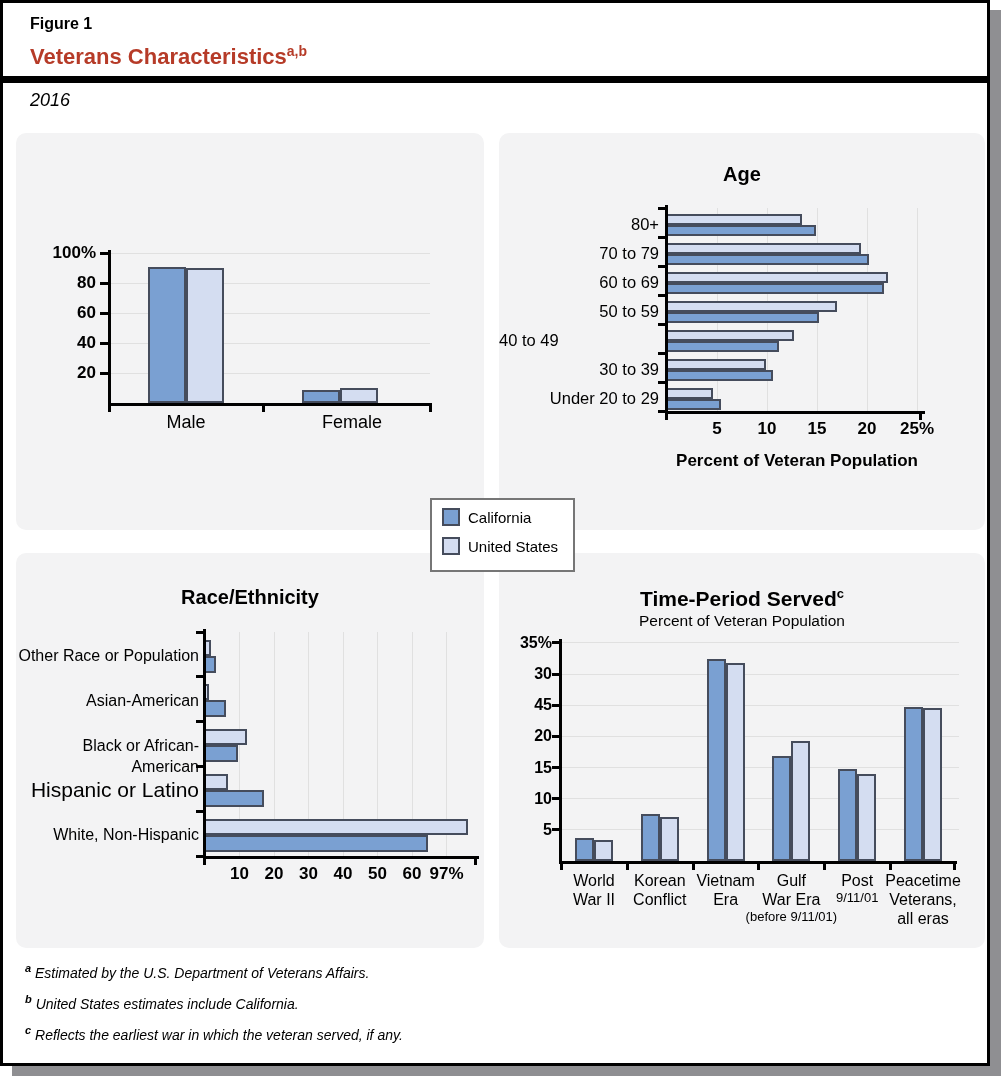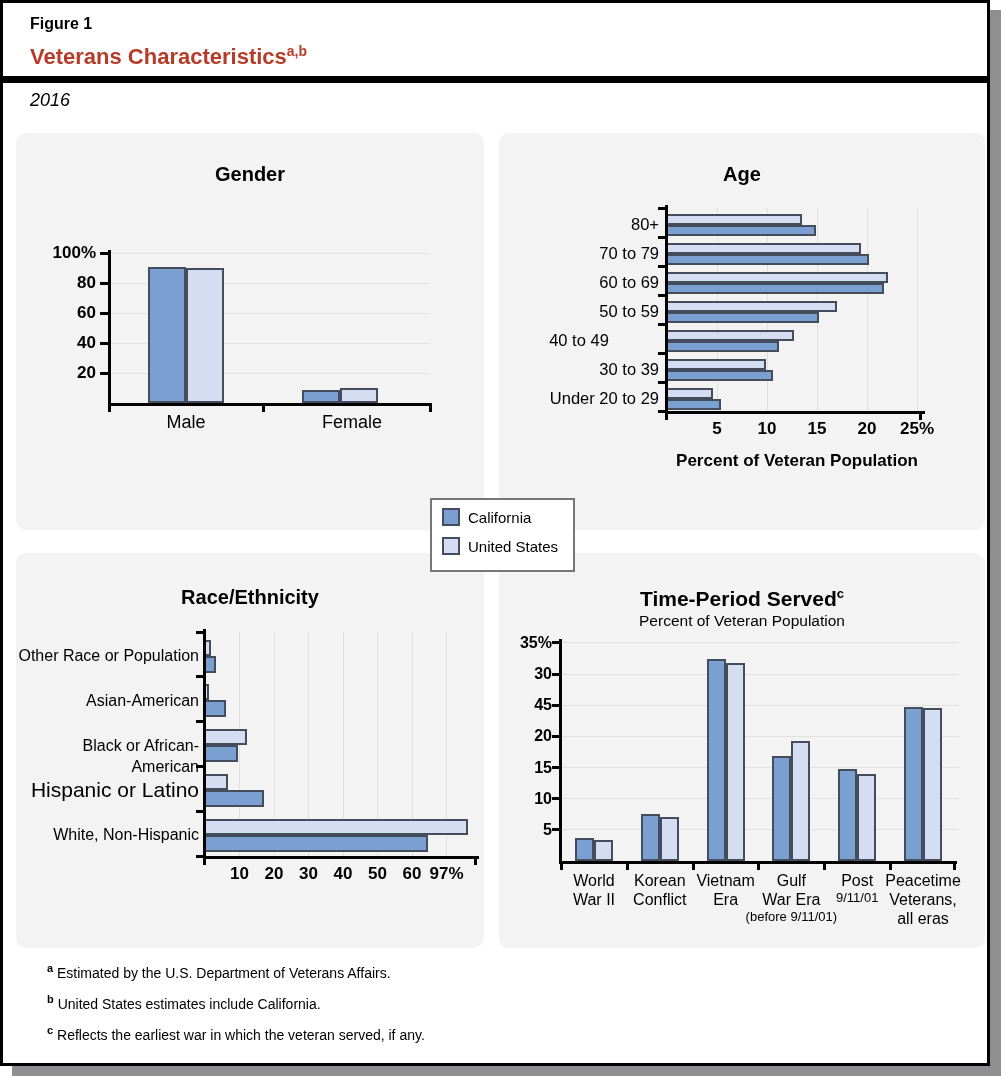--- a/index.html
+++ b/index.html
@@ -42,38 +42,37 @@
     background:#fff;border:2px solid var(--legendborder,#767676);box-sizing:content-box;
   }
   .legend-row{position:absolute;left:0;width:100%;height:20px;}
   .legend-row.r0{top:8px;}
   .legend-row.r1{top:37px;}
   .legend-swatch{
     position:absolute;left:10px;top:0;width:18px;height:18px;box-sizing:border-box;
     border:2px solid var(--barborder,#454c5c);
   }
   .legend-label{position:absolute;left:36px;top:1px;font-size:15px;}
-  .footnote{position:absolute;left:44px;font-size:14px;}
+  .footnote{position:absolute;left:22px;font-size:14px;font-style:italic;}
   .footnote sup{font-weight:bold;font-size:11px;}
   .fn-a{top:959px;}
   .fn-b{top:990px;}
   .fn-c{top:1021px;}
 </style>
 </head>
 <body>
 
 <div class="figure-box">
 
   <div class="fig-label">Figure 1</div>
   <div class="fig-title"><span>Veterans Characteristics</span><sup>a,b</sup></div>
   <div class="black-rule"></div>
   <div class="year">2016</div>
 
   <div class="panel" id="panel-gender">
-    <div class="chart-title">Gender</div>
   <div class="gridline" style="left: 94px; top: 239.5px; width: 320px; height: 1px;"></div>
       <div class="tickmark" style="left: 84px; top: 238.5px; width: 10px; height: 3px;"></div>
       <div class="ticklabel" style="left: 22px; top: 230px; width: 58px; height: 20px; text-align: right; font-size: 17px;">20</div>
       <div class="gridline" style="left: 94px; top: 209.5px; width: 320px; height: 1px;"></div>
       <div class="tickmark" style="left: 84px; top: 208.5px; width: 10px; height: 3px;"></div>
       <div class="ticklabel" style="left: 22px; top: 200px; width: 58px; height: 20px; text-align: right; font-size: 17px;">40</div>
       <div class="gridline" style="left: 94px; top: 179.5px; width: 320px; height: 1px;"></div>
       <div class="tickmark" style="left: 84px; top: 178.5px; width: 10px; height: 3px;"></div>
       <div class="ticklabel" style="left: 22px; top: 170px; width: 58px; height: 20px; text-align: right; font-size: 17px;">60</div>
       <div class="gridline" style="left: 94px; top: 149.5px; width: 320px; height: 1px;"></div>
@@ -118,21 +117,21 @@
       <div class="bar" style="left: 167px; top: 139px; width: 222px; height: 11px; background: rgb(212, 221, 241);"></div>
       <div class="bar" style="left: 167px; top: 150px; width: 218px; height: 11px; background: rgb(122, 160, 210);"></div>
       <div class="catlabel" style="left: 0px; top: 139px; width: 160px; height: 21px; line-height: 21px; text-align: right; font-size: 16.5px;">60 to 69</div>
       <div class="tickmark" style="left: 159px; top: 131.5px; width: 7px; height: 3px;"></div>
       <div class="bar" style="left: 167px; top: 168px; width: 171px; height: 11px; background: rgb(212, 221, 241);"></div>
       <div class="bar" style="left: 167px; top: 179px; width: 153px; height: 11px; background: rgb(122, 160, 210);"></div>
       <div class="catlabel" style="left: 0px; top: 168px; width: 160px; height: 21px; line-height: 21px; text-align: right; font-size: 16.5px;">50 to 59</div>
       <div class="tickmark" style="left: 159px; top: 160.5px; width: 7px; height: 3px;"></div>
       <div class="bar" style="left: 167px; top: 197px; width: 128px; height: 11px; background: rgb(212, 221, 241);"></div>
       <div class="bar" style="left: 167px; top: 208px; width: 113px; height: 11px; background: rgb(122, 160, 210);"></div>
-      <div class="catlabel" style="left: 0px; top: 197px; width: 160px; height: 21px; line-height: 21px; text-align: center; font-size: 16.5px;">40 to 49</div>
+      <div class="catlabel" style="left: 0px; top: 197px; width: 160px; height: 21px; line-height: 21px; text-align: left; font-size: 16.5px;">40 to 49</div>
       <div class="tickmark" style="left: 159px; top: 189.5px; width: 7px; height: 3px;"></div>
       <div class="bar" style="left: 167px; top: 226px; width: 100px; height: 11px; background: rgb(212, 221, 241);"></div>
       <div class="bar" style="left: 167px; top: 237px; width: 107px; height: 11px; background: rgb(122, 160, 210);"></div>
       <div class="catlabel" style="left: 0px; top: 226px; width: 160px; height: 21px; line-height: 21px; text-align: right; font-size: 16.5px;">30 to 39</div>
       <div class="tickmark" style="left: 159px; top: 218.5px; width: 7px; height: 3px;"></div>
       <div class="bar" style="left: 167px; top: 255px; width: 47px; height: 11px; background: rgb(212, 221, 241);"></div>
       <div class="bar" style="left: 167px; top: 266px; width: 55px; height: 11px; background: rgb(122, 160, 210);"></div>
       <div class="catlabel" style="left: 0px; top: 255px; width: 160px; height: 21px; line-height: 21px; text-align: right; font-size: 16.5px;">Under 20 to 29</div>
       <div class="tickmark" style="left: 159px; top: 247.5px; width: 7px; height: 3px;"></div>
       <div class="tickmark" style="left: 159px; top: 276.5px; width: 7px; height: 3px;"></div>

